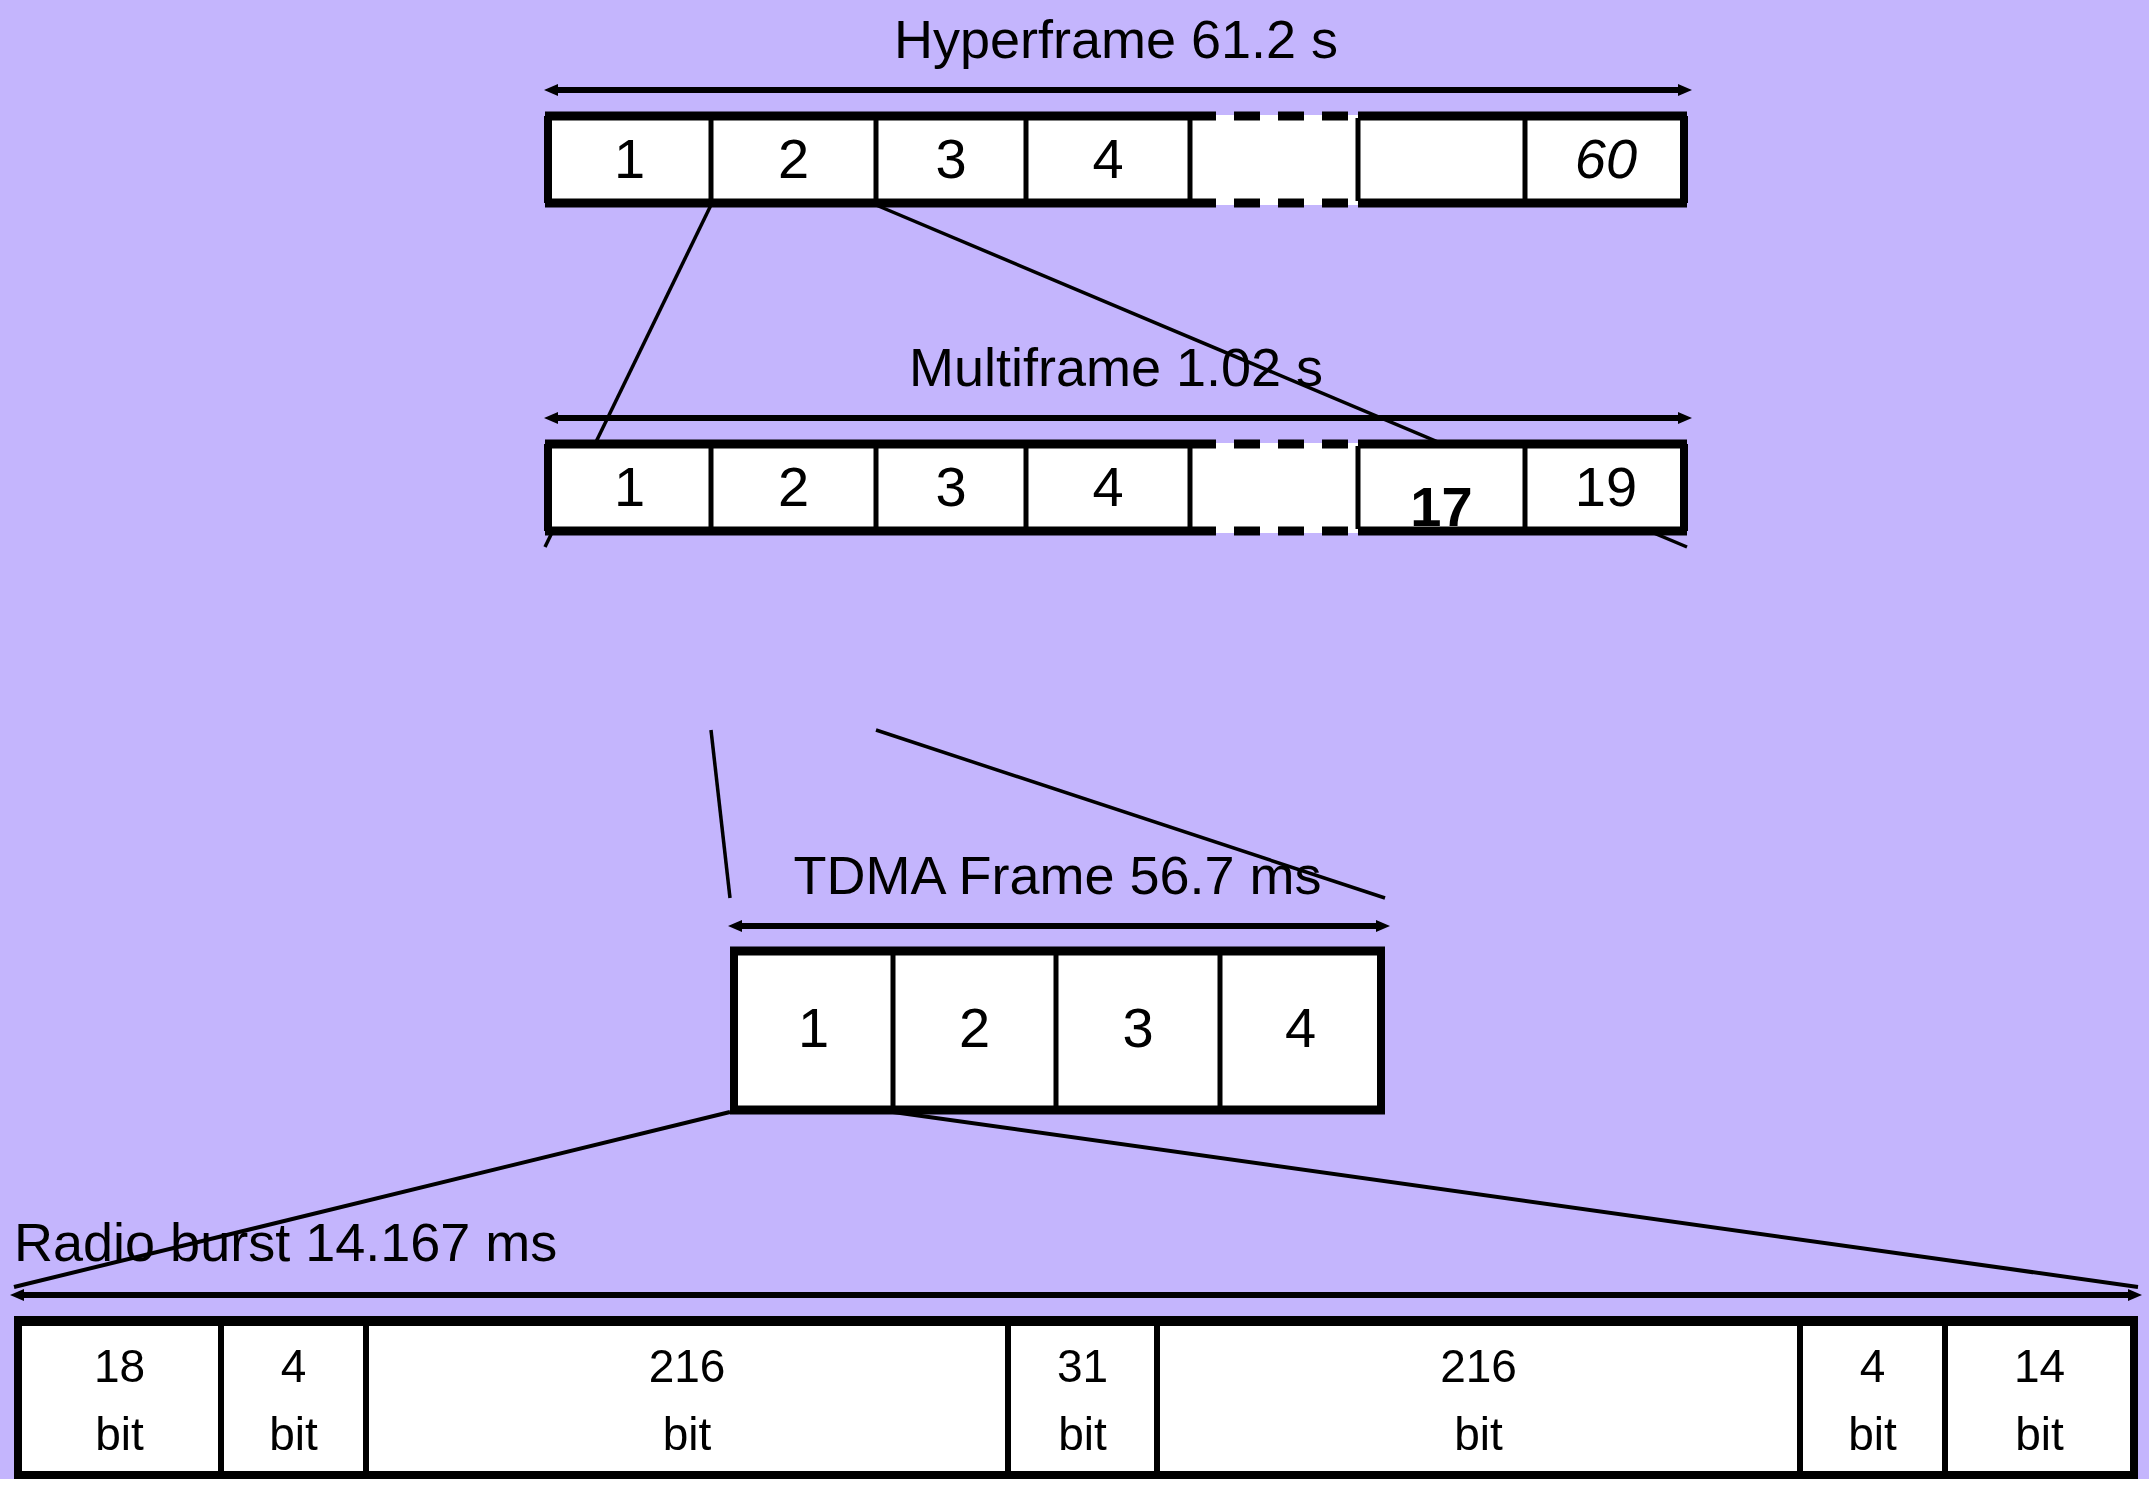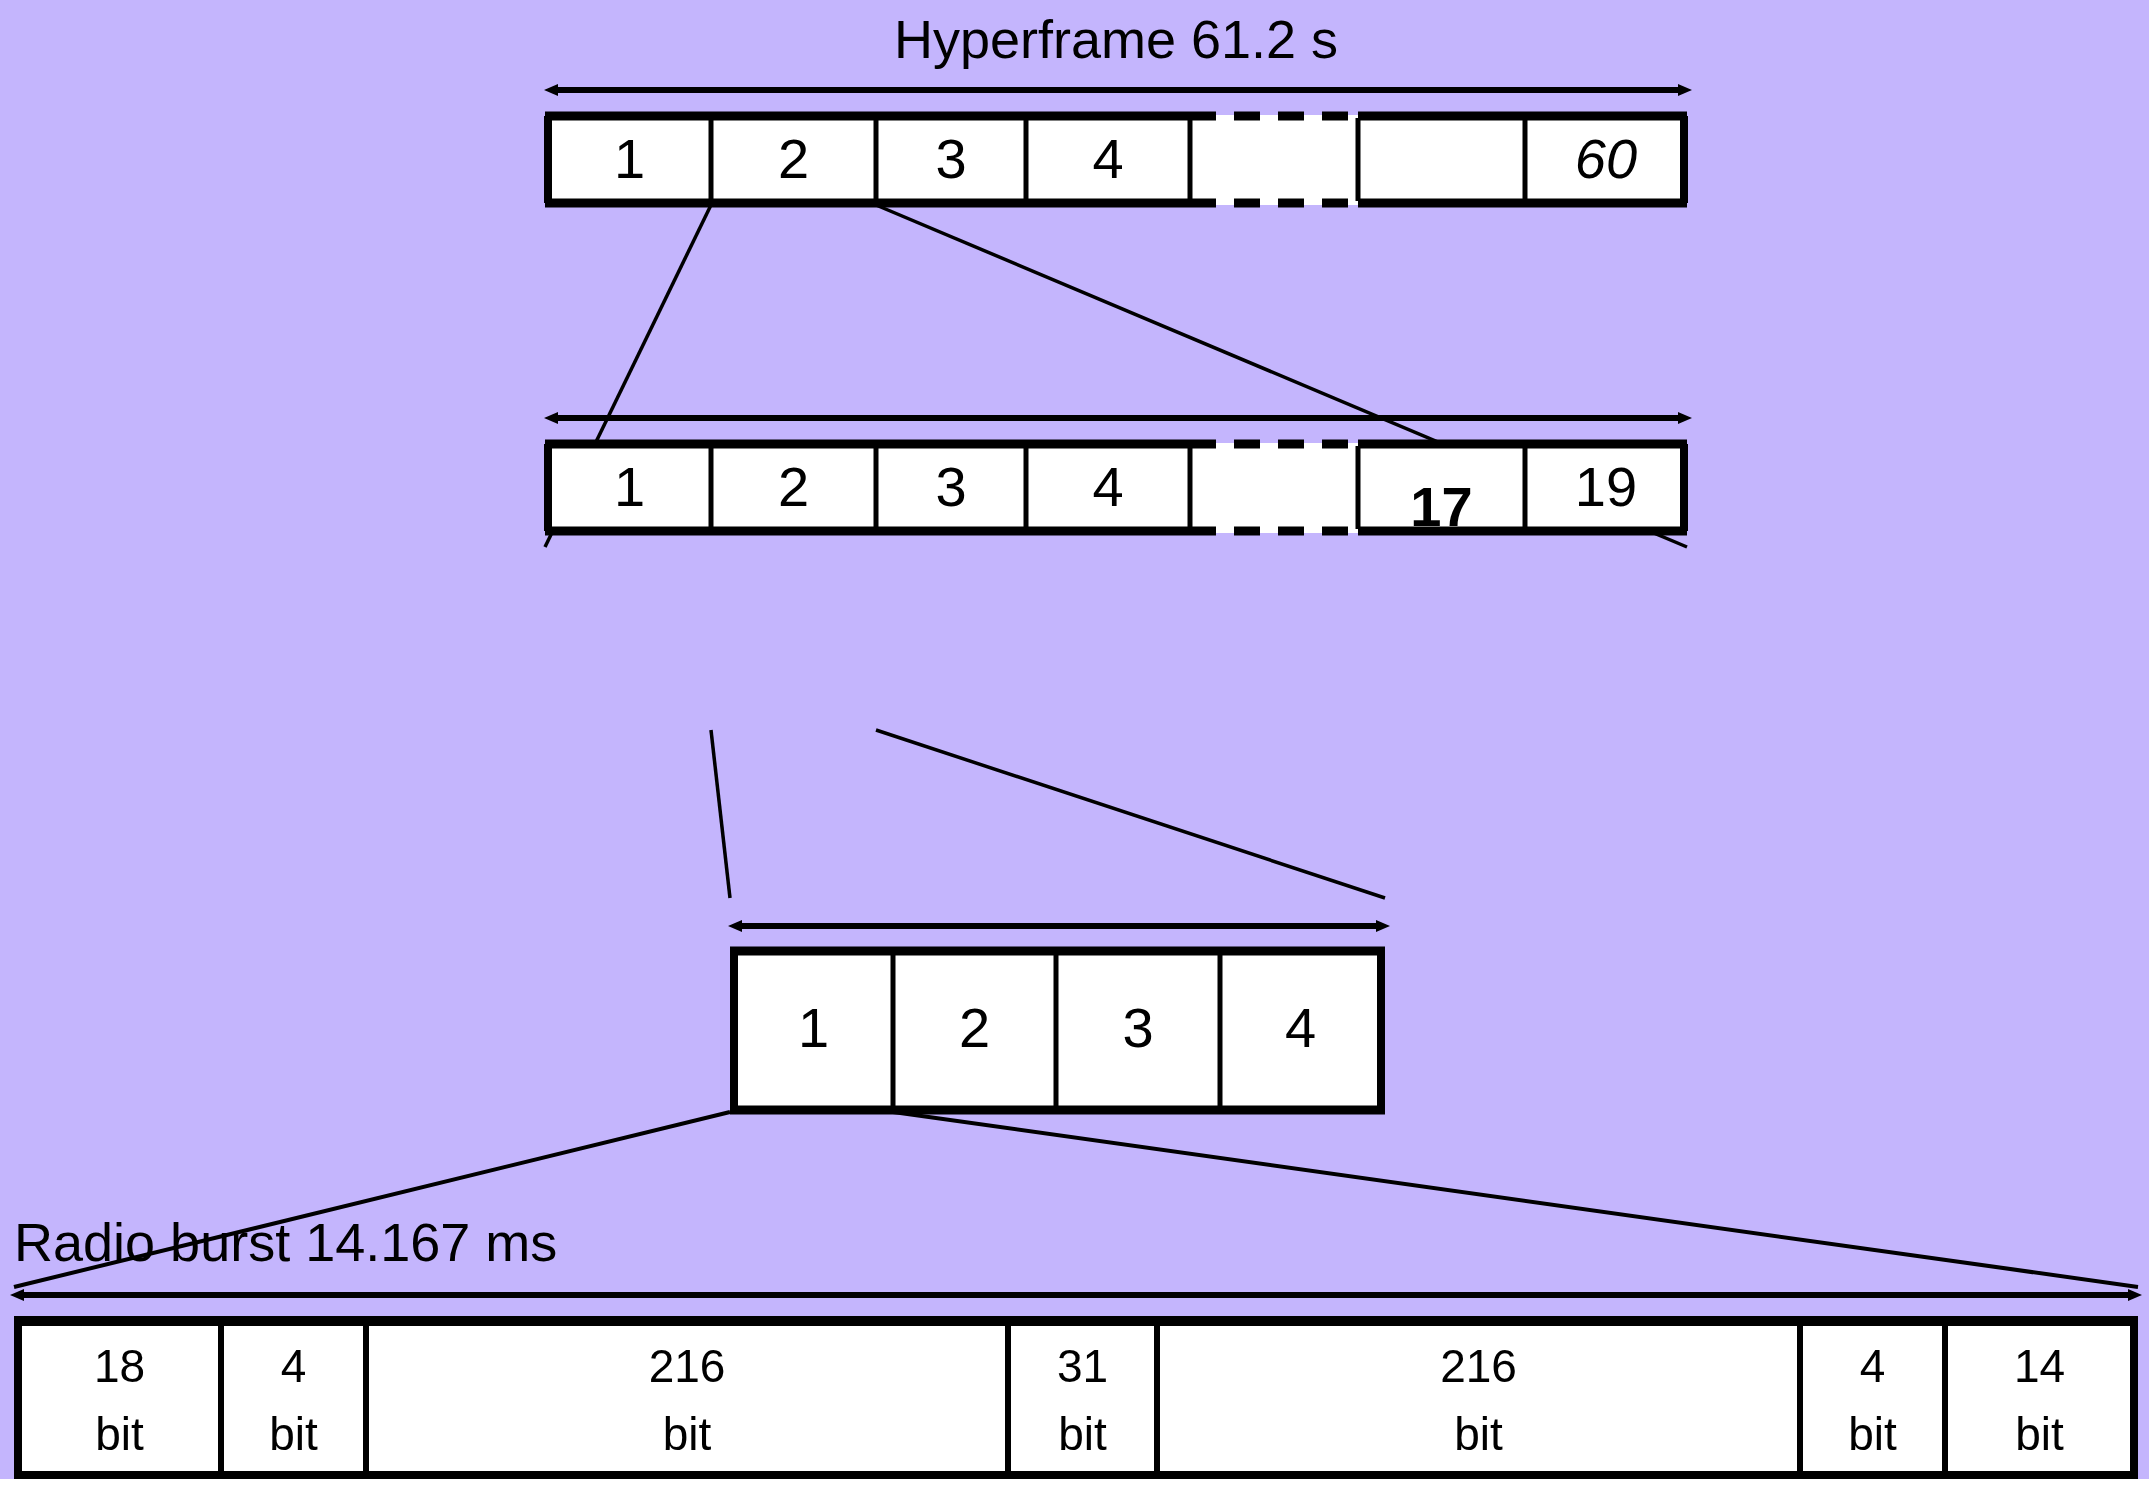--- a/index.html
+++ b/index.html
@@ -167,28 +167,30 @@
 
   <div class="lbl title-lbl" style="left:545px; top:12px; width:1142px; text-align:center;">Hyperframe  61.2 s</div>
 
   <div class="lbl cell-lbl" style="left:548px; top:131px; width:163px;">1</div>
   <div class="lbl cell-lbl" style="left:711px; top:131px; width:165px;">2</div>
   <div class="lbl cell-lbl" style="left:876px; top:131px; width:150px;">3</div>
   <div class="lbl cell-lbl" style="left:1026px; top:131px; width:164px;">4</div>
   <div class="lbl cell-lbl" style="left:1358px; top:131px; width:167px;"></div>
   <div class="lbl cell-lbl" style="left:1525px; top:131px; width:162px;font-style:italic;">60</div>
 
+  <div class="lbl title-lbl" style="left:545px; top:340px; width:1142px; text-align:center;">Multiframe  1.02 s</div>
 
   <div class="lbl cell-lbl" style="left:548px; top:459px; width:163px;">1</div>
   <div class="lbl cell-lbl" style="left:711px; top:459px; width:165px;">2</div>
   <div class="lbl cell-lbl" style="left:876px; top:459px; width:150px;">3</div>
   <div class="lbl cell-lbl" style="left:1026px; top:459px; width:164px;">4</div>
   <div class="lbl cell-lbl" style="left:1358px; top:479px; width:167px;font-weight:bold;">17</div>
   <div class="lbl cell-lbl" style="left:1525px; top:459px; width:162px;">19</div>
 
+  <div class="lbl title-lbl" style="left:730px; top:848px; width:655px; text-align:center;">TDMA Frame  56.7 ms</div>
 
   <div class="lbl cell-lbl" style="left:734px; top:1000px; width:159px;">1</div>
   <div class="lbl cell-lbl" style="left:893px; top:1000px; width:163px;">2</div>
   <div class="lbl cell-lbl" style="left:1056px; top:1000px; width:164px;">3</div>
   <div class="lbl cell-lbl" style="left:1220px; top:1000px; width:161px;">4</div>
 
   <div class="lbl title-lbl" style="left:14px; top:1215px; width:2124px; ">Radio burst 14.167 ms</div>
 
   <div class="lbl burst-lbl" style="left:18px; top:1340px; width:203px;">18</div>
   <div class="lbl burst-lbl" style="left:18px; top:1408px; width:203px;">bit</div>

